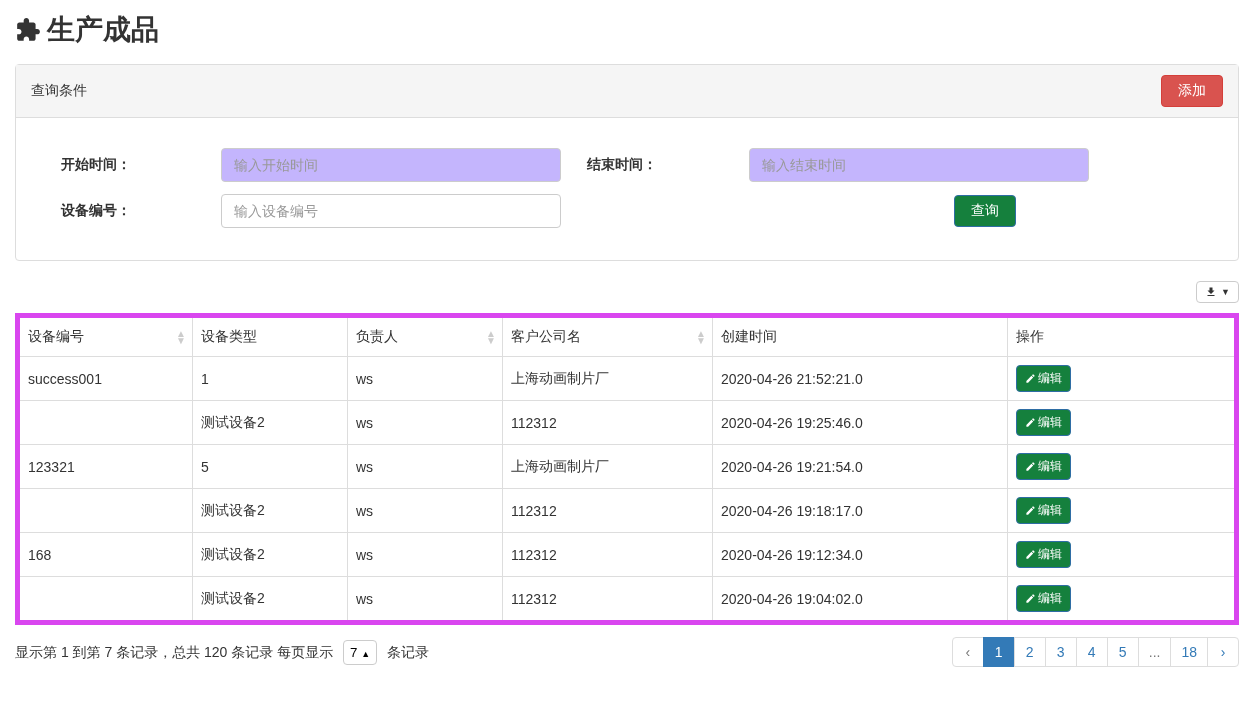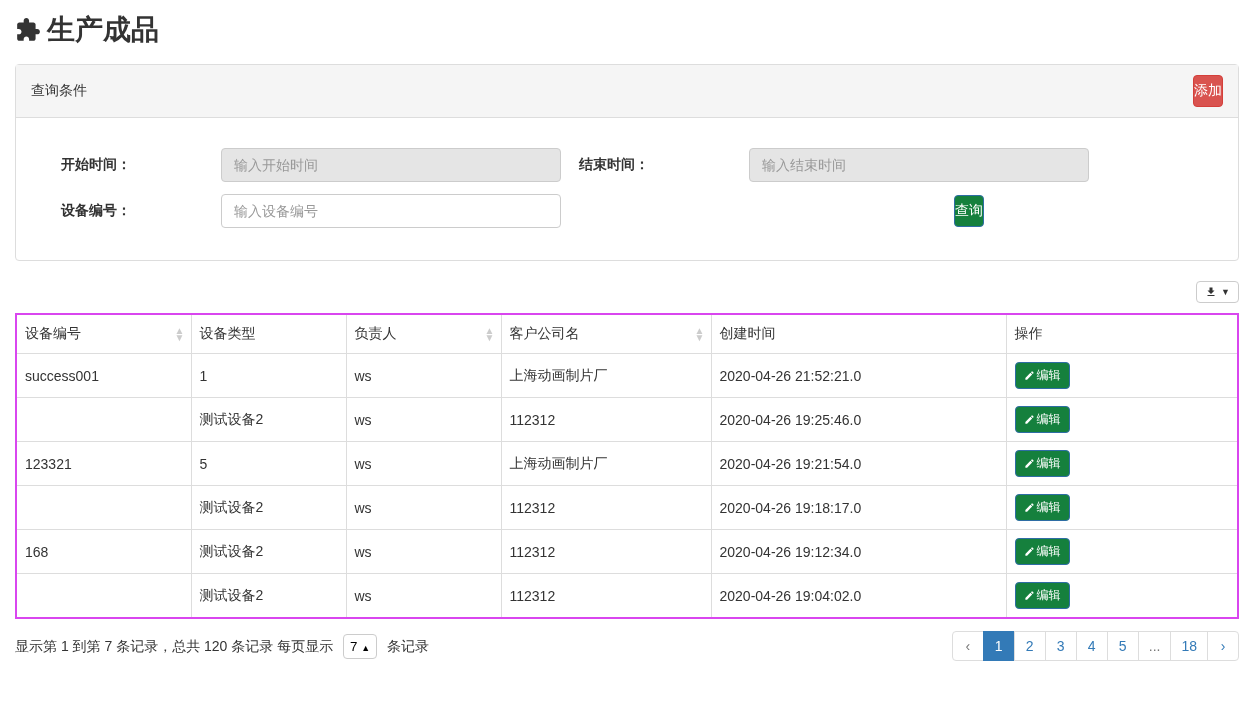--- a/index.html
+++ b/index.html
@@ -31,21 +31,21 @@
       display: flex;
       align-items: center;
       justify-content: space-between;
     }
     .panel-body {
       padding: 30px 15px 20px 15px;
     }
     .btn {
       display: inline-flex;
       align-items: center;
-      padding: 6px 0;
+      padding: 6px 16px;
       font-size: 14px;
       border-radius: 4px;
       cursor: pointer;
       border: 1px solid transparent;
       white-space: nowrap;
       text-decoration: none;
     }
     .btn-danger { background: #d9534f; border-color: #d43f3a; color: #fff; }
     .btn-primary { background: #15803d; border-color: #2e6da4; color: #fff; }
     .btn-default { background: #fff; border-color: #ccc; color: #333; }
@@ -55,31 +55,31 @@
     .form-label { font-weight: bold; display: inline-block; }
     .form-control {
       padding: 6px 12px;
       height: 34px;
       border: 1px solid #ccc;
       border-radius: 4px;
       background: #fff;
       font-size: 14px;
       color: #555;
     }
-    .form-control[disabled] { background: #e5e5e5; cursor: not-allowed; }
+    .form-control[disabled] { background: #c4b5fd; cursor: not-allowed; }
     .form-control::placeholder { color: #999; }
     .form-col-label { width: 190px; padding-left: 30px; }
     .form-col-input { width: 340px; }
-    .form-col-label2 { width: 188px; padding-left: 18px; }
+    .form-col-label2 { width: 188px; padding-left: 26px; }
     .form-col-input2 { width: 340px; }
     .toolbar-row { display:flex; justify-content:flex-end; margin-bottom: 10px; }
     .table {
       width: 100%;
       border-collapse: collapse;
-      border: 2px solid #d946ef;
+      border: 5px solid #d946ef;
       margin-top: 5px;
     }
     .table th, .table td {
       border: 1px solid #ddd;
       padding: 8px;
       text-align: left;
       font-weight: normal;
     }
     .table th {
       background: #fff;

